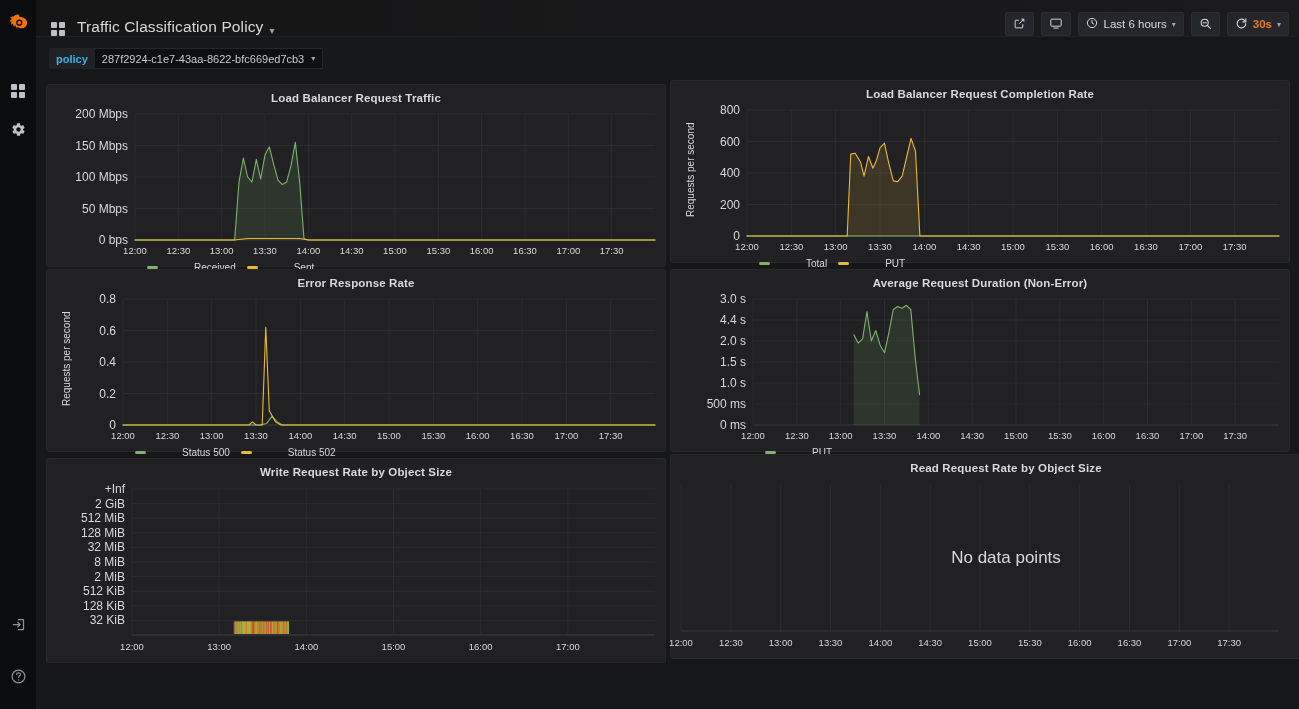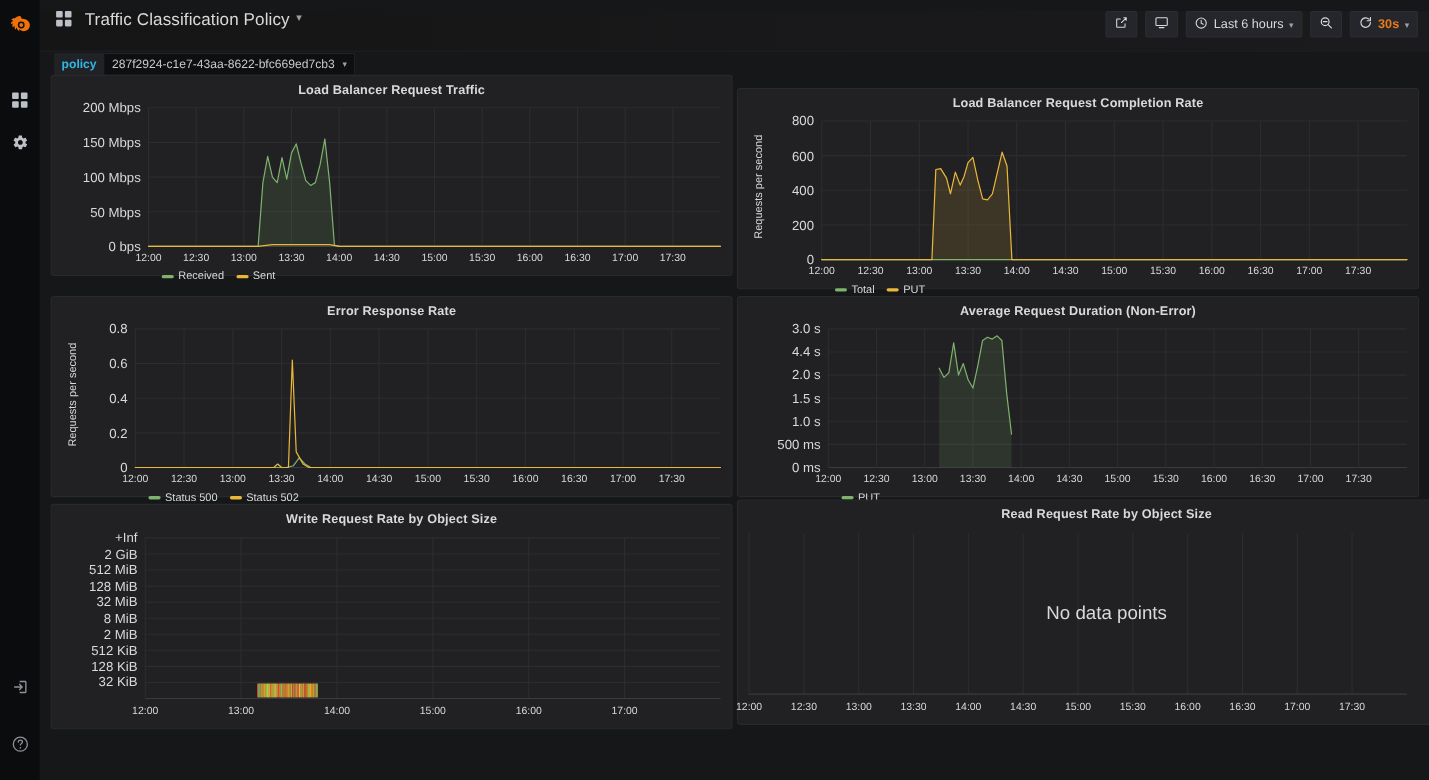--- a/index.html
+++ b/index.html
@@ -21,24 +21,24 @@
   #sidenav .navbot { margin-top: auto; padding-bottom: 14px; }
   .navbtn {
     width: 36px; height: 38px; display: flex; align-items: center; justify-content: center;
     cursor: pointer;
   }
   .navbtn svg { display: block; }
   .logo-btn { height: 40px; }
 
   
   #topbar {
-    position: absolute; left: 36px; top: 10px; width: 1263px; height: 37px;
+    position: absolute; left: 36px; top: 0; width: 1263px; height: 37px;
     background: linear-gradient(90deg,#151516 0%, #1b1b1d 100%);
     border-bottom: 1px solid #1f2024;
-    display: flex; align-items: flex-start;
+    display: flex; align-items: flex-end;
   }
   #dash-icon { margin-left: 15px; display: flex; }
   .grid4 { display: grid; grid-template-columns: 6px 6px; grid-template-rows: 6px 6px; gap: 2px; }
   .grid4 i { background: #bdc0c7; display: block; border-radius: 1px; }
   #dash-title {
     margin-left: 12px; color: #d8d9da; font-size: 15.5px; letter-spacing: .1px;
     cursor: pointer;
   }
   #dash-caret { margin-left: 6px; color: #9da0a6; font-size: 10px; }
   #topbar-right { margin-left: auto; display: flex; align-items: center; gap: 7px; padding-right: 10px; }
@@ -83,21 +83,21 @@
     position: absolute; color: #d8d9da; font-size: 12px; text-align: left;
     white-space: nowrap; transform: translateY(-50%);
   }
   .xtick {
     position: absolute; color: #d8d9da; font-size: 9.5px; white-space: nowrap;
     transform: translateX(-50%);
   }
   .legend { position: absolute; display: flex; gap: 11px; align-items: center; }
   .lg-item { display: flex; align-items: center; gap: 4px; }
   .lg-sw { width: 11px; height: 3px; border-radius: 2px; display: block; }
-  .lg-tx { color: #d8d9da; font-size: 10px; }
+  .lg-tx { color: #d8d9da; font-size: 10px; margin-left: 32px; }
   .nodata {
     position: absolute; color: #d8d9da; font-size: 17px;
     left: 50%; top: 50%; transform: translate(-50%,-50%);
   }
   svg.graph { position: absolute; left: 0; top: 0; overflow: visible; }
 </style>
 </head>
 <body>
 
 <div id="sidenav">
@@ -214,21 +214,21 @@
 <div id="varrow">
   <div id="var-policy">
     <span class="vlabel">policy</span>
     <span class="vvalue">
       <span>287f2924-c1e7-43aa-8622-bfc669ed7cb3</span>
       <span class="caret">▾</span>
     </span>
   </div>
 </div>
 
-<div class="panel" id="panel-0" style="left:46px; top:68px; width:620px; height:183px;">
+<div class="panel" id="panel-0" style="left:46px; top:84px; width:620px; height:183px;">
   <div class="panel-title">Load Balancer Request Traffic</div>
 <svg class="graph" width="620" height="205">
       <line x1="88" y1="155" x2="608" y2="155" stroke="#3a3b3e" stroke-width="1"></line>
       <line x1="88" y1="123.5" x2="608" y2="123.5" stroke="#2c2d30" stroke-width="1"></line>
       <line x1="88" y1="92" x2="608" y2="92" stroke="#2c2d30" stroke-width="1"></line>
       <line x1="88" y1="60.5" x2="608" y2="60.5" stroke="#2c2d30" stroke-width="1"></line>
       <line x1="88" y1="29" x2="608" y2="29" stroke="#2c2d30" stroke-width="1"></line>
       <line x1="88" y1="29" x2="88" y2="155" stroke="#2c2d30" stroke-width="1"></line>
       <line x1="131.33333333333331" y1="29" x2="131.33333333333331" y2="155" stroke="#2c2d30" stroke-width="1"></line>
       <line x1="174.66666666666666" y1="29" x2="174.66666666666666" y2="155" stroke="#2c2d30" stroke-width="1"></line>

